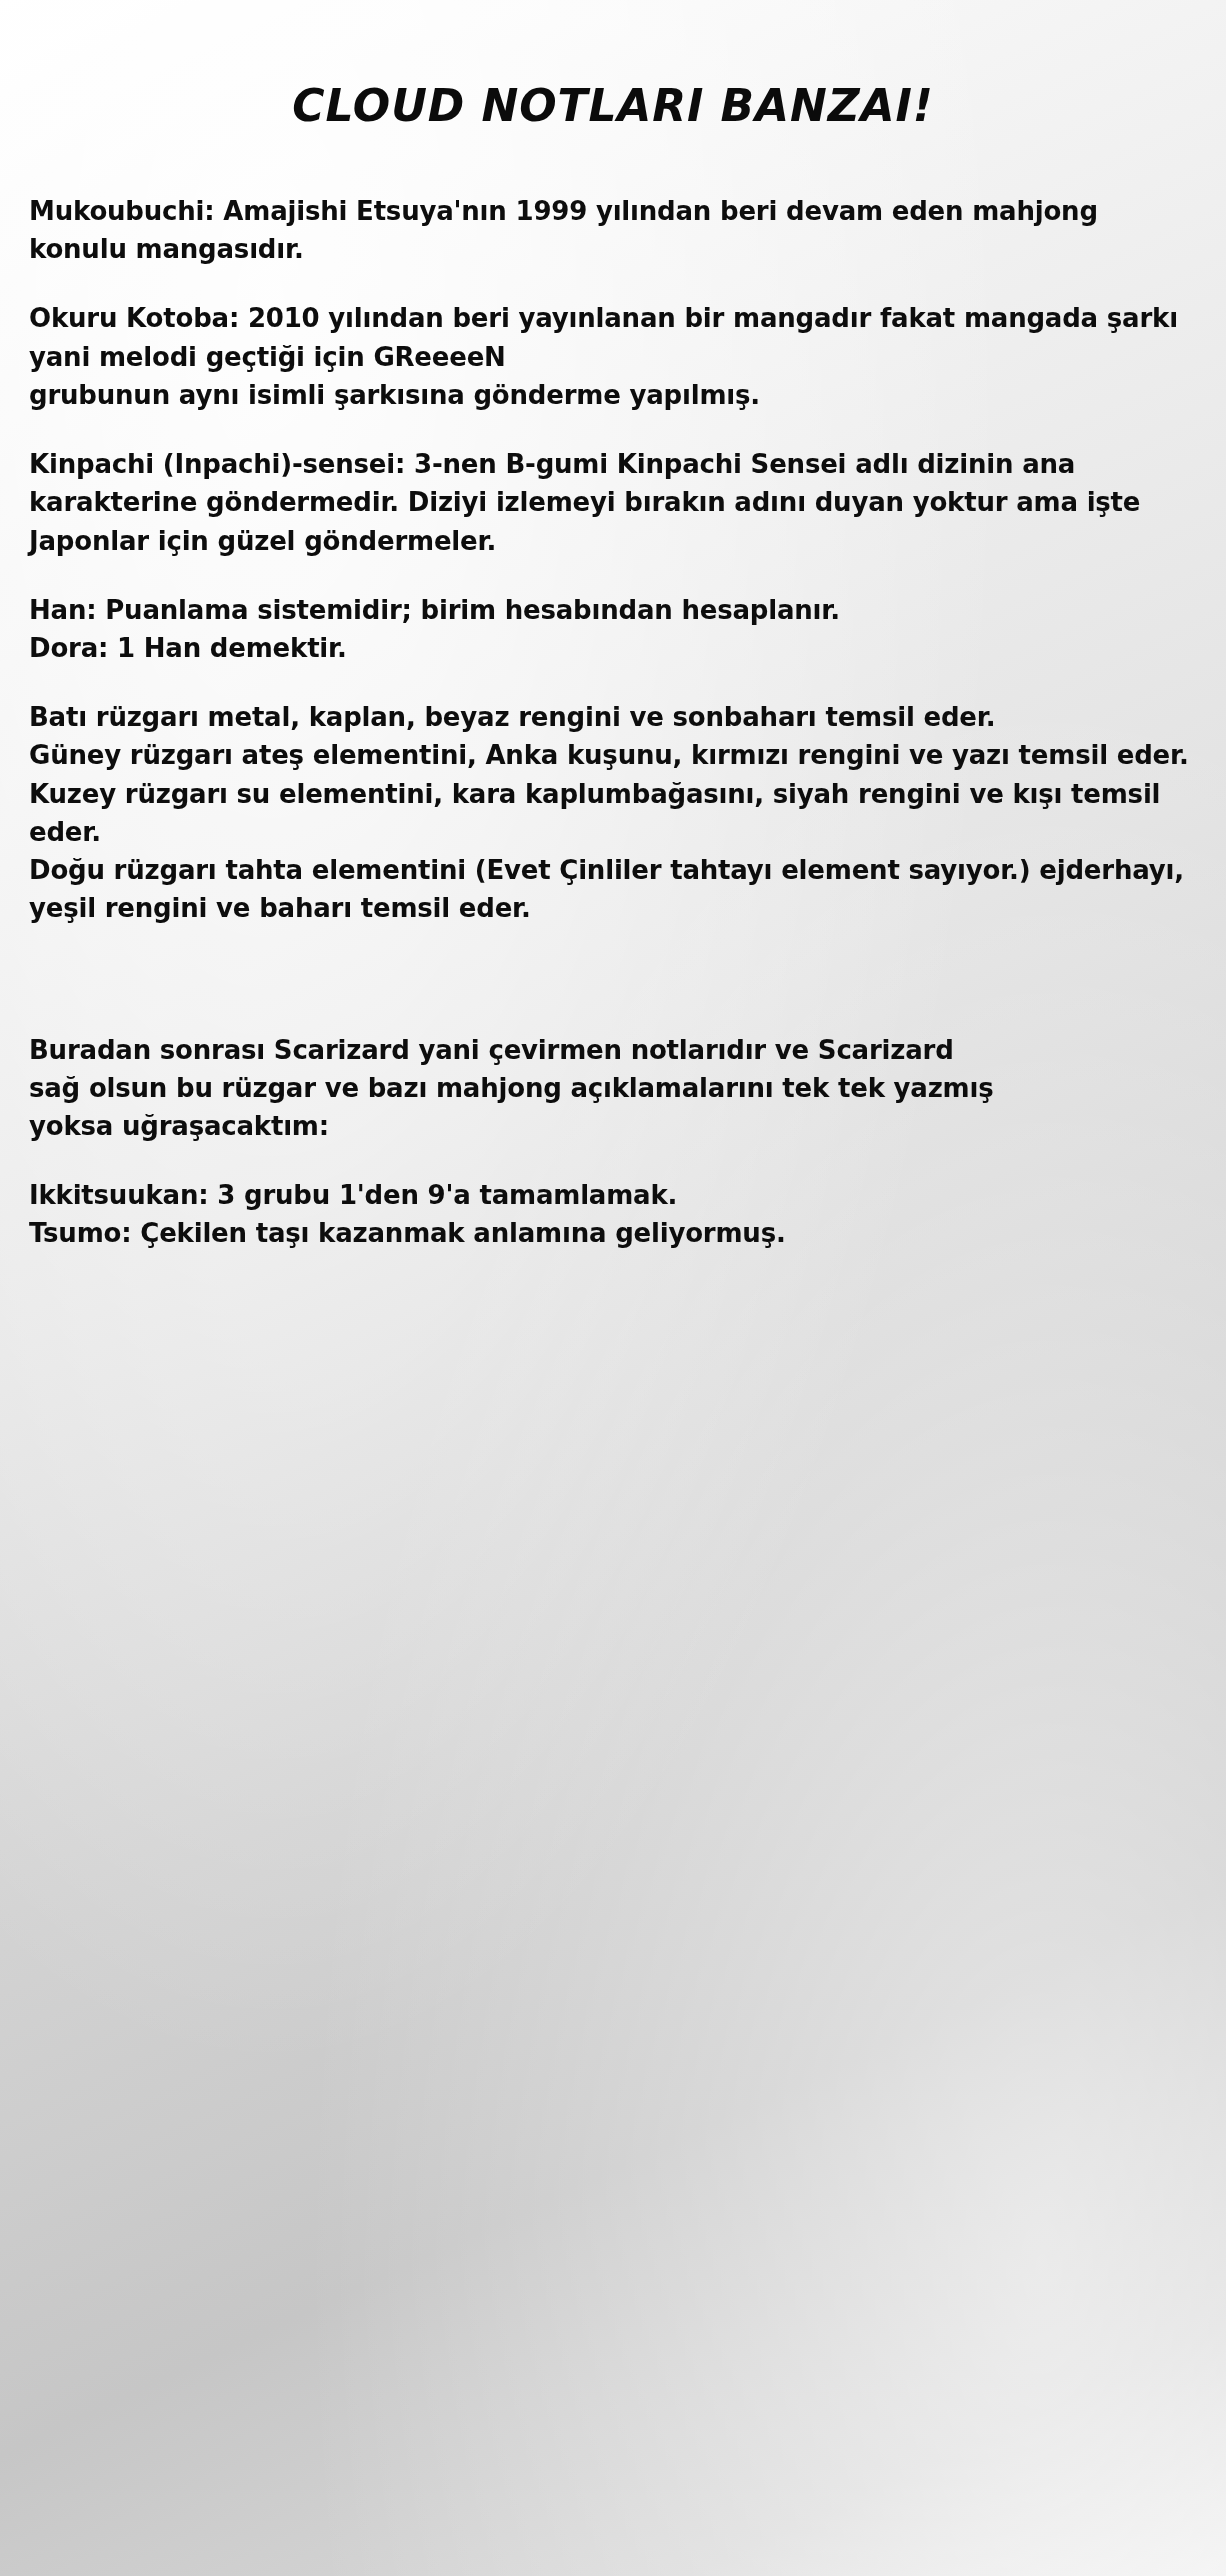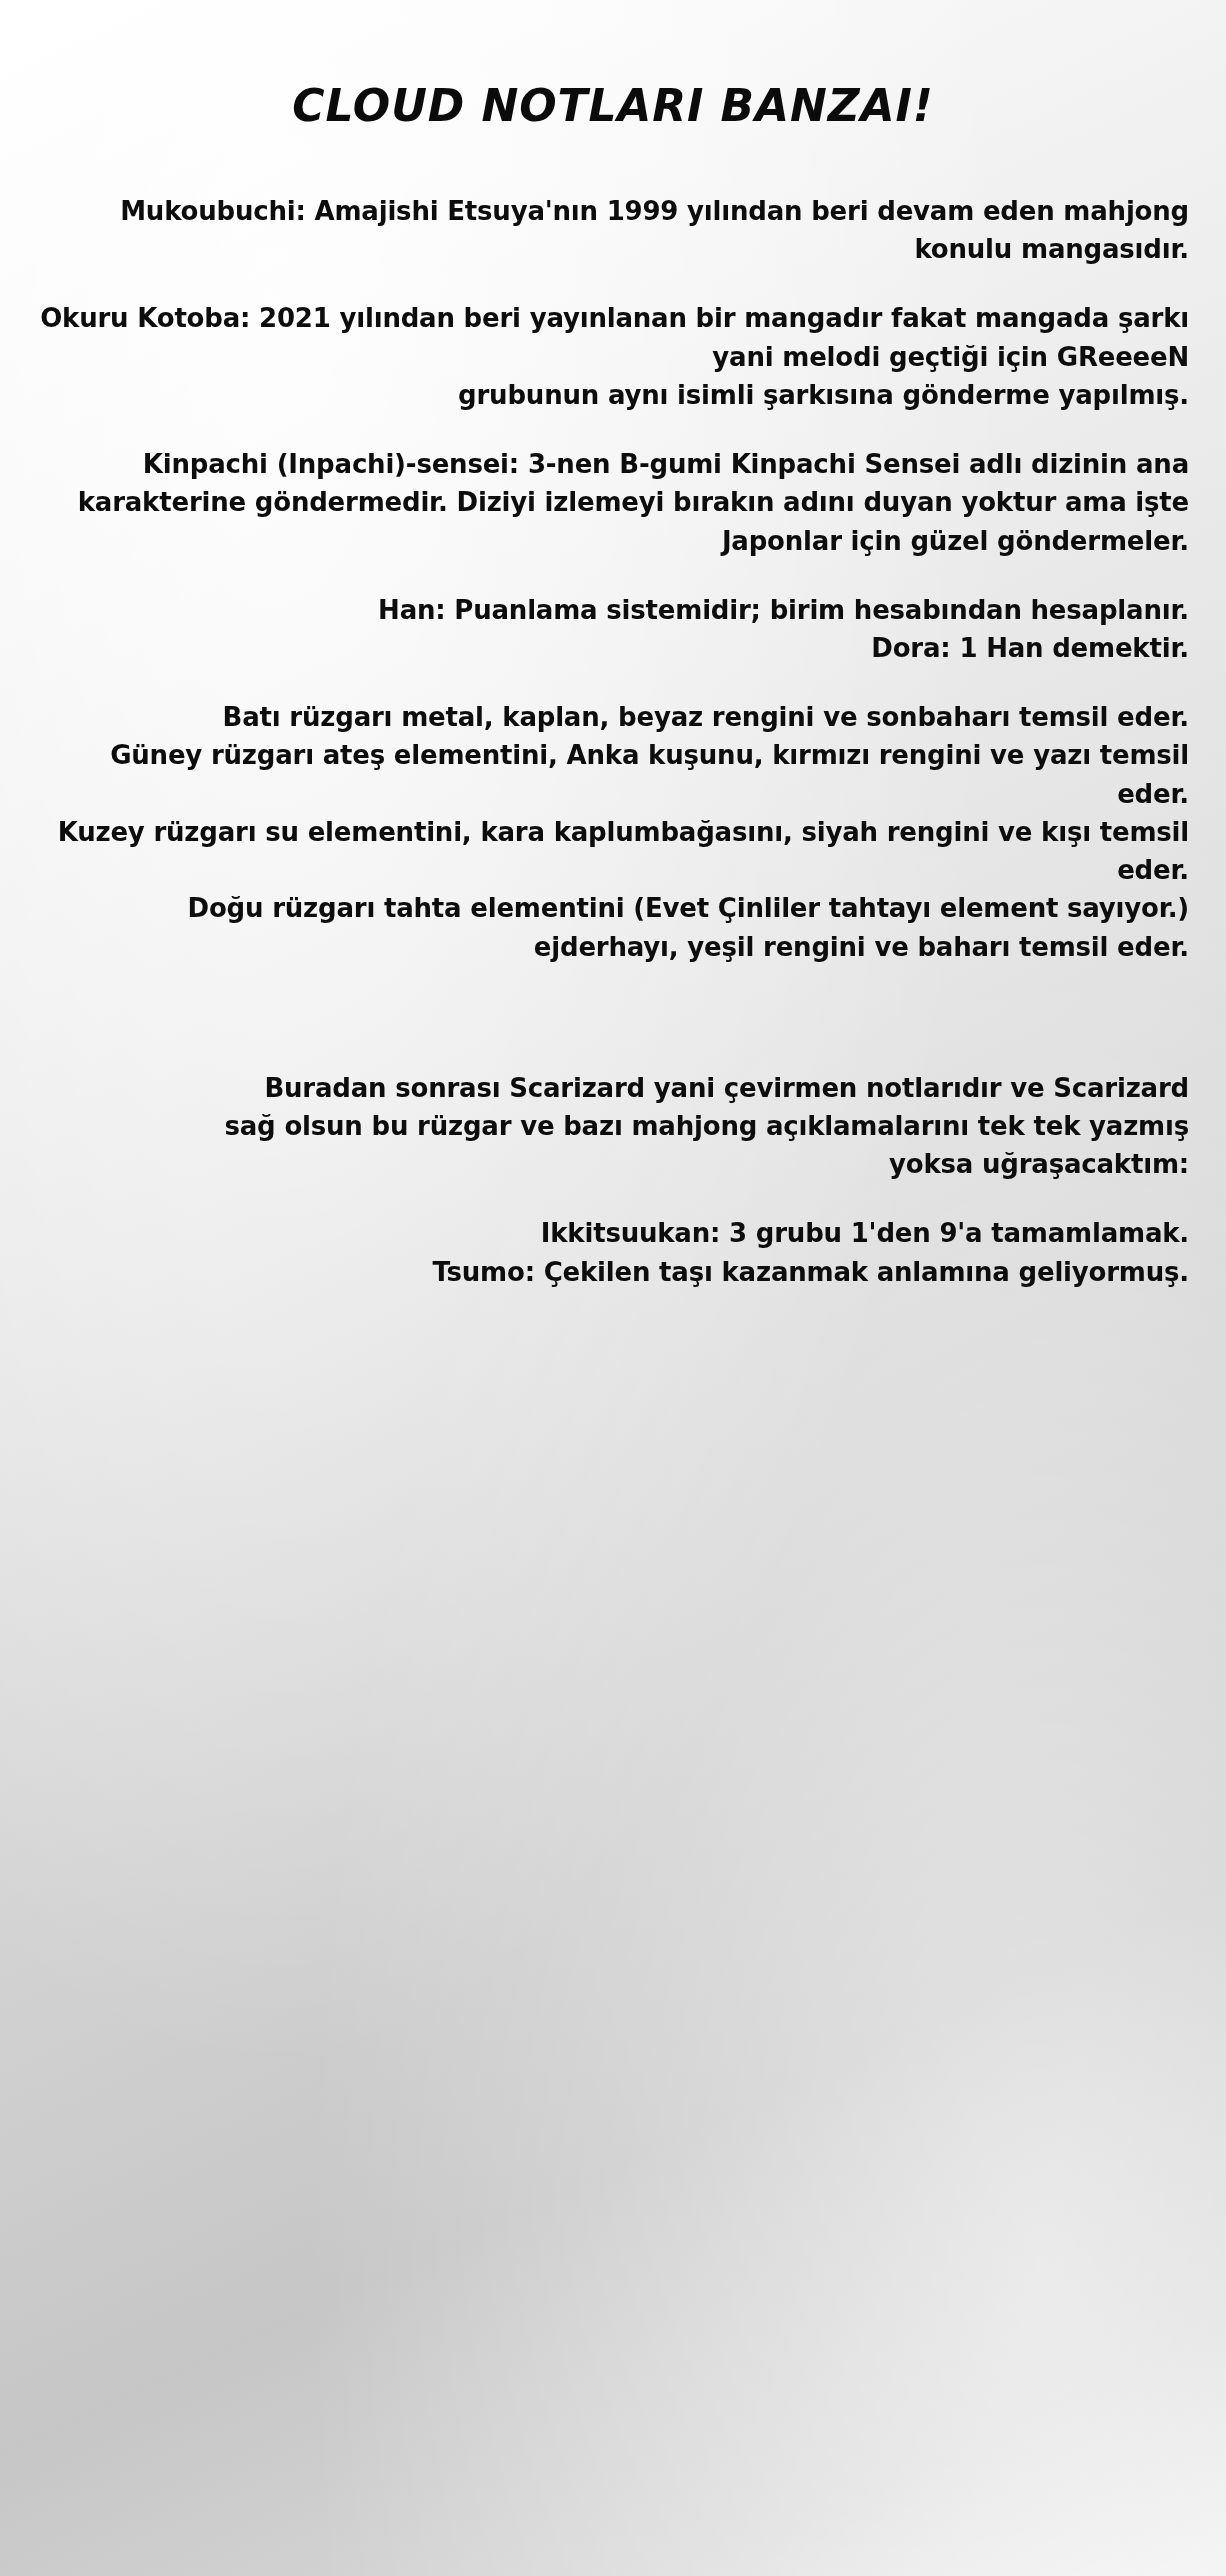--- a/index.html
+++ b/index.html
@@ -40,24 +40,23 @@
     padding-top: 84px;
     margin: 0 0 64px 0;
     line-height: 1;
     position: relative;
     z-index: 2;
     text-transform: uppercase;
   }
   .body-block {
     position: relative;
     z-index: 2;
-    margin: 8px;
+    margin: 0;
     padding: 0;
     list-style: none;
-    text-align: right;
   }
   .para {
     font-family: "DejaVu Sans", sans-serif;
     font-weight: 900;
     font-size: 26px;
     line-height: 1.47;
     color: #0d0d0d;
     margin: 0 0 31px 0;
     letter-spacing: -0.2px;
     white-space: pre-line;
@@ -69,21 +68,21 @@
 </style>
 </head>
 <body>
 
 <div class="page">
 
   <h1 class="title">CLOUD NOTLARI BANZAI!</h1>
 
   <div class="body-block">
     <p class="para">Mukoubuchi: Amajishi Etsuya'nın 1999 yılından beri devam eden mahjong konulu mangasıdır.</p>
-    <p class="para">Okuru Kotoba: 2021 yılından beri yayınlanan bir mangadır fakat mangada şarkı yani melodi geçtiği için GReeeeN
+    <p class="para">Okuru Kotoba: 2010 yılından beri yayınlanan bir mangadır fakat mangada şarkı yani melodi geçtiği için GReeeeN
 grubunun aynı isimli şarkısına gönderme yapılmış.</p>
     <p class="para">Kinpachi (Inpachi)-sensei: 3-nen B-gumi Kinpachi Sensei adlı dizinin ana karakterine göndermedir. Diziyi izlemeyi bırakın adını duyan yoktur ama işte Japonlar için güzel göndermeler.</p>
     <p class="para">Han: Puanlama sistemidir; birim hesabından hesaplanır.
 Dora: 1 Han demektir.</p>
     <p class="para gap-large">Batı rüzgarı metal, kaplan, beyaz rengini ve sonbaharı temsil eder.
 Güney rüzgarı ateş elementini, Anka kuşunu, kırmızı rengini ve yazı temsil eder.
 Kuzey rüzgarı su elementini, kara kaplumbağasını, siyah rengini ve kışı temsil eder.
 Doğu rüzgarı tahta elementini (Evet Çinliler tahtayı element sayıyor.) ejderhayı, yeşil rengini ve baharı temsil eder.</p>
     <p class="para">Buradan sonrası Scarizard yani çevirmen notlarıdır ve Scarizard
 sağ olsun bu rüzgar ve bazı mahjong açıklamalarını tek tek yazmış

